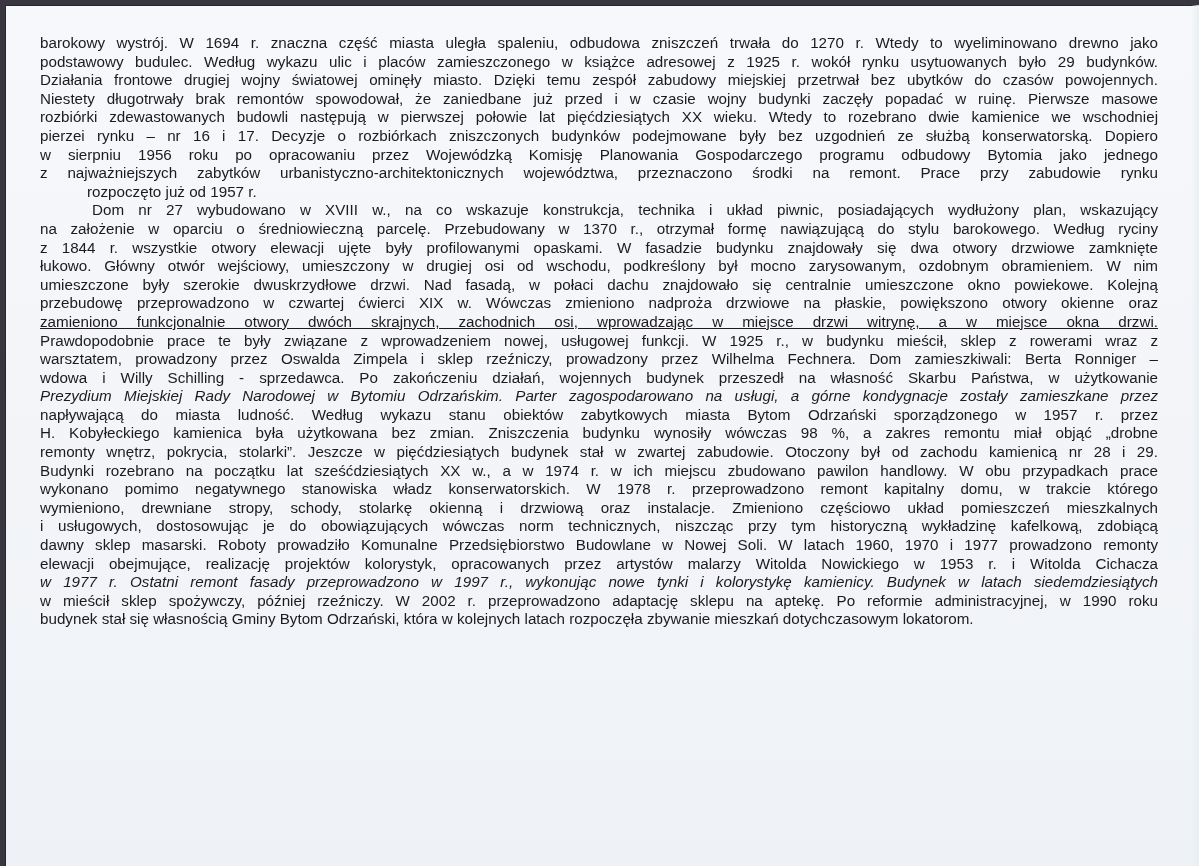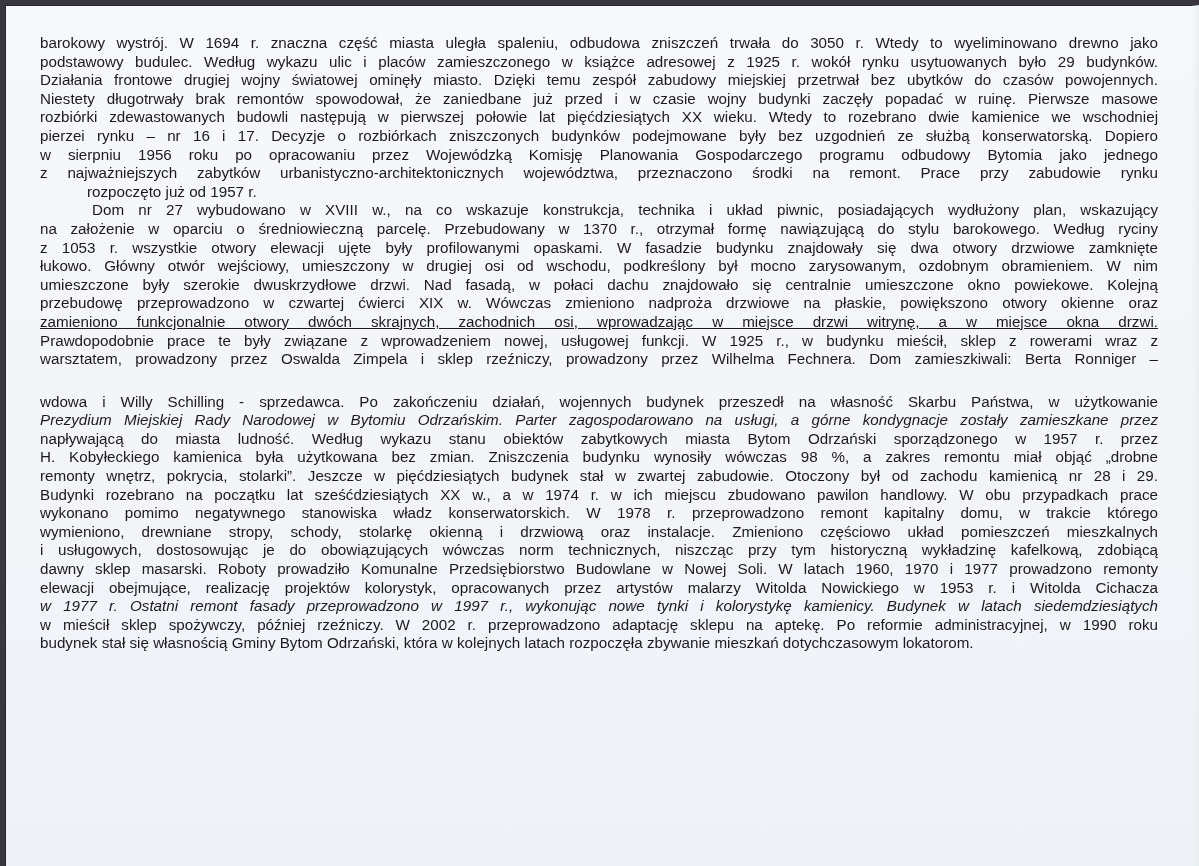--- a/index.html
+++ b/index.html
@@ -52,42 +52,42 @@
     }
     .paragraph { display: block; }
   </style>
 </head>
 <body>
 
 <div class="page">
   <div class="text-block" id="text-block">
 
     <div class="paragraph">
-      <span class="line" style="white-space: nowrap;">barokowy wystrój. W 1694 r. znaczna część miasta uległa spaleniu, odbudowa zniszczeń trwała do 3050 r. Wtedy to wyeliminowano drewno jako</span>
+      <span class="line" style="white-space: nowrap;">barokowy wystrój. W 1694 r. znaczna część miasta uległa spaleniu, odbudowa zniszczeń trwała do 1270 r. Wtedy to wyeliminowano drewno jako</span>
       <span class="line" style="white-space: nowrap;">podstawowy budulec. Według wykazu ulic i placów zamieszczonego w książce adresowej z 1925 r. wokół rynku usytuowanych było 29 budynków.</span>
       <span class="line" style="white-space: nowrap;">Działania frontowe drugiej wojny światowej ominęły miasto. Dzięki temu zespół zabudowy miejskiej przetrwał bez ubytków do czasów powojennych.</span>
       <span class="line" style="white-space: nowrap;">Niestety długotrwały brak remontów spowodował, że zaniedbane już przed i w czasie wojny budynki zaczęły popadać w ruinę.  Pierwsze masowe</span>
       <span class="line" style="white-space: nowrap;">rozbiórki zdewastowanych budowli następują w pierwszej połowie lat pięćdziesiątych XX wieku. Wtedy to rozebrano dwie kamienice we wschodniej</span>
       <span class="line" style="white-space: nowrap;">pierzei rynku – nr 16 i 17. Decyzje o rozbiórkach zniszczonych budynków podejmowane były bez uzgodnień ze służbą konserwatorską. Dopiero</span>
       <span class="line" style="white-space: nowrap;">w sierpniu 1956 roku po opracowaniu przez Wojewódzką Komisję Planowania Gospodarczego programu odbudowy Bytomia jako jednego</span>
       <span class="line" style="white-space: nowrap;">z najważniejszych zabytków urbanistyczno-architektonicznych województwa, przeznaczono środki na remont. Prace przy zabudowie rynku</span>
       <span class="line last" style="white-space: nowrap; margin-left: 47px;">rozpoczęto już od 1957 r.</span>
     </div>
 
     <div class="paragraph">
       <span class="line indent" style="white-space: nowrap;">Dom nr 27 wybudowano w XVIII w., na co wskazuje konstrukcja, technika i układ piwnic, posiadających wydłużony plan, wskazujący</span>
       <span class="line" style="white-space: nowrap;">na założenie w oparciu o średniowieczną parcelę. Przebudowany w 1370 r., otrzymał formę nawiązującą do stylu barokowego. Według ryciny</span>
-      <span class="line" style="white-space: nowrap;">z 1053 r. wszystkie otwory elewacji ujęte były profilowanymi opaskami. W fasadzie budynku znajdowały się dwa otwory drzwiowe zamknięte</span>
+      <span class="line" style="white-space: nowrap;">z 1844 r. wszystkie otwory elewacji ujęte były profilowanymi opaskami. W fasadzie budynku znajdowały się dwa otwory drzwiowe zamknięte</span>
       <span class="line" style="white-space: nowrap;">łukowo. Główny otwór wejściowy, umieszczony w drugiej osi od wschodu, podkreślony był mocno zarysowanym, ozdobnym obramieniem. W nim</span>
       <span class="line" style="white-space: nowrap;">umieszczone były szerokie dwuskrzydłowe drzwi. Nad fasadą, w połaci dachu znajdowało się centralnie umieszczone okno powiekowe. Kolejną</span>
       <span class="line" style="white-space: nowrap;">przebudowę przeprowadzono w czwartej ćwierci XIX w. Wówczas zmieniono nadproża drzwiowe na płaskie, powiększono otwory okienne oraz</span>
       <span class="line" style="white-space: nowrap; text-decoration: underline;">zamieniono funkcjonalnie otwory dwóch skrajnych, zachodnich osi, wprowadzając w miejsce drzwi witrynę, a w miejsce okna drzwi.</span>
       <span class="line" style="white-space: nowrap;">Prawdopodobnie prace te były związane z wprowadzeniem nowej, usługowej funkcji. W 1925 r., w budynku mieścił, sklep z rowerami wraz z</span>
       <span class="line" style="white-space: nowrap;">warsztatem, prowadzony przez Oswalda Zimpela i sklep rzeźniczy, prowadzony przez Wilhelma Fechnera. Dom zamieszkiwali: Berta Ronniger –</span>
-      <span class="line" style="white-space: nowrap; margin-top: 24px;">wdowa i Willy Schilling - sprzedawca. Po zakończeniu działań, wojennych budynek przeszedł na własność Skarbu Państwa, w użytkowanie</span>
+      <span class="line" style="white-space: nowrap;">wdowa i Willy Schilling - sprzedawca. Po zakończeniu działań, wojennych budynek przeszedł na własność Skarbu Państwa, w użytkowanie</span>
       <span class="line" style="white-space: nowrap; font-style: italic;">Prezydium Miejskiej Rady Narodowej w Bytomiu Odrzańskim. Parter zagospodarowano na usługi, a górne kondygnacje zostały zamieszkane przez</span>
       <span class="line" style="white-space: nowrap;">napływającą do miasta ludność. Według wykazu stanu obiektów zabytkowych miasta Bytom Odrzański sporządzonego w 1957 r. przez</span>
       <span class="line" style="white-space: nowrap;">H. Kobyłeckiego kamienica była użytkowana bez zmian. Zniszczenia budynku wynosiły wówczas 98 %, a zakres remontu miał objąć „drobne</span>
       <span class="line" style="white-space: nowrap;">remonty wnętrz, pokrycia, stolarki”. Jeszcze w pięćdziesiątych budynek stał w zwartej zabudowie. Otoczony był od zachodu kamienicą nr 28 i 29.</span>
       <span class="line" style="white-space: nowrap;">Budynki rozebrano na początku lat sześćdziesiątych XX w., a w 1974 r. w ich miejscu zbudowano pawilon handlowy. W obu przypadkach prace</span>
       <span class="line" style="white-space: nowrap;">wykonano pomimo negatywnego stanowiska władz konserwatorskich. W 1978 r. przeprowadzono remont kapitalny domu, w trakcie którego</span>
       <span class="line" style="white-space: nowrap;">wymieniono, drewniane stropy, schody, stolarkę okienną i drzwiową oraz instalacje. Zmieniono częściowo układ pomieszczeń mieszkalnych</span>
       <span class="line" style="white-space: nowrap;">i usługowych, dostosowując je do obowiązujących wówczas norm technicznych, niszcząc przy tym historyczną wykładzinę kafelkową, zdobiącą</span>
       <span class="line" style="white-space: nowrap;">dawny sklep masarski. Roboty prowadziło Komunalne Przedsiębiorstwo Budowlane w Nowej Soli. W latach 1960, 1970 i 1977 prowadzono remonty</span>
       <span class="line" style="white-space: nowrap;">elewacji obejmujące, realizację projektów kolorystyk, opracowanych przez artystów malarzy Witolda Nowickiego w 1953 r. i Witolda Cichacza</span>

